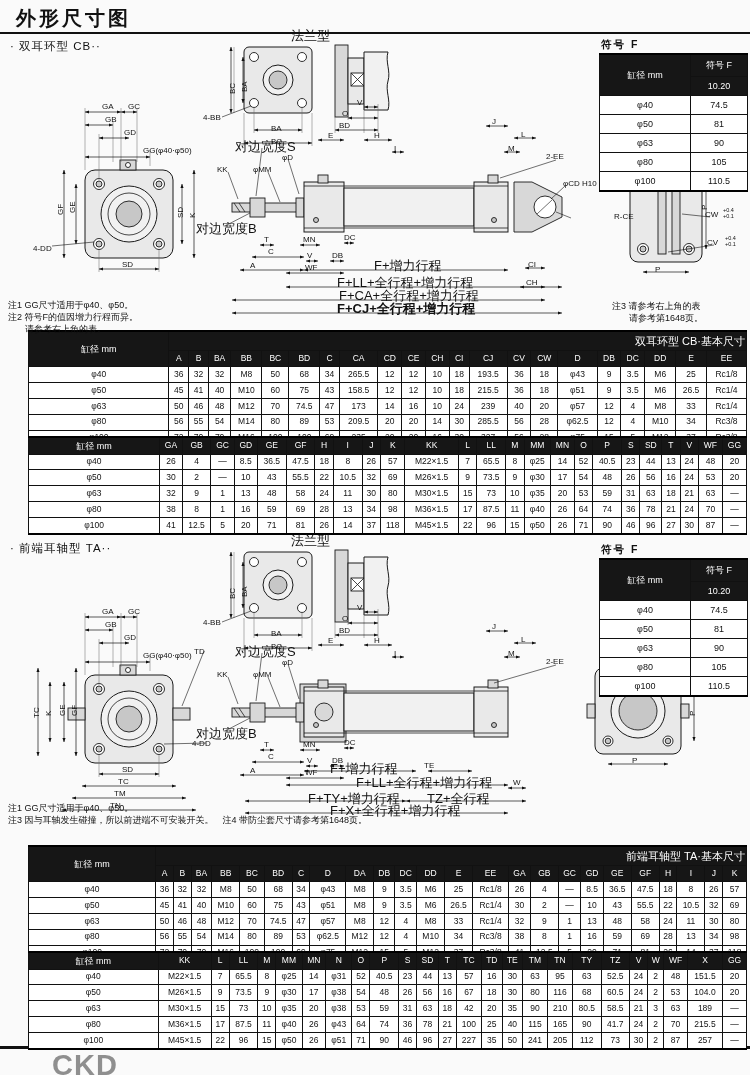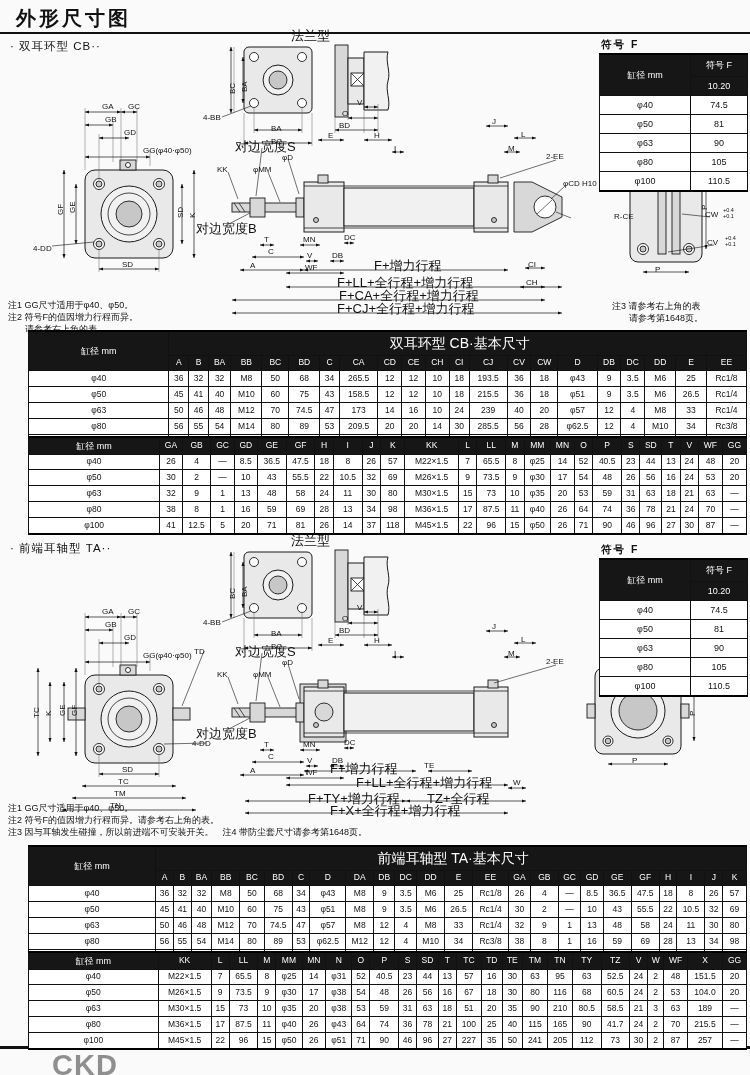--- a/index.html
+++ b/index.html
@@ -37,21 +37,21 @@
   .note .ind{padding-left:17px;}
   #note1{left:8px;top:299px;}
   #note3{left:612px;top:300px;}
   #note2{left:8px;top:802px;}
   
   table.dtab{position:absolute;left:28px;width:719px;border-collapse:collapse;background:#fff;
              border-top:2px solid #000;border-bottom:2px solid #000;z-index:4;}
   table.dtab th,table.dtab td{border:1px solid #111;font-size:8.5px;padding:1.5px 1px;text-align:center;
              white-space:nowrap;line-height:1.4;font-weight:normal;}
   table.dtab th{background:#161616;color:#fff;}
-  table.dtab th.titleh{text-align:center;padding-left:5px;font-size:14px;}
+  table.dtab th.titleh{text-align:right;padding-left:5px;font-size:11px;}
   table.dtab th.boreh{min-width:86px;font-size:9px;}
   table.dtab td.bore{min-width:86px;}
   #table1{top:330px;} #table2{top:436px;} #table3{top:845px;} #table4{top:951px;}
   
   .ftitle{position:absolute;font-size:10.5px;font-weight:bold;z-index:6;letter-spacing:2px;}
   #ftitle1{left:601px;top:38px;} #ftitle2{left:601px;top:543px;}
   table.ftab{position:absolute;left:599px;width:149px;border-collapse:collapse;background:#fff;
              border-top:2px solid #000;border-bottom:2px solid #000;z-index:6;}
   table.ftab th,table.ftab td{border:1px solid #111;font-size:9px;padding:4px 2px;text-align:center;font-weight:normal;}
   table.ftab th{background:#161616;color:#fff;}
@@ -318,21 +318,21 @@
       <span class="dl" style="left: 332px; top: 252px;">DB</span>
       <span class="dl" style="left: 307px; top: 252px;">V</span>
       <span class="dl" style="left: 268px; top: 248px;">C</span>
       <span class="dl" style="left: 250px; top: 262px;">A</span>
       <span class="dl" style="left: 305px; top: 264px;">WF</span>
       <span class="dl" style="left: 528px; top: 261px;">CI</span>
       <span class="dl" style="left: 526px; top: 279px;">CH</span>
       <span class="dl cn" style="left: 374px; top: 259px;">F+增力行程</span>
       <span class="dl cn" style="left: 337px; top: 276px;">F+LL+全行程+增力行程</span>
       <span class="dl cn" style="left: 339px; top: 289px;">F+CA+全行程+增力行程</span>
-      <span class="dl cn" style="left: 337px; top: 302px;">F+CJ+全行程+增力行程</span>
+      <span class="dl cn" style="left: 337px; top: 302px; font-weight: bold;">F+CJ+全行程+增力行程</span>
       <span class="dl r" style="left: 701px; top: 210px;">P</span>
       <span class="dl" style="left: 705px; top: 211px;">CW</span>
       <span class="dl tol" style="left: 723px; top: 208px;">+0.4</span>
       <span class="dl tol" style="left: 723px; top: 214px;">+0.1</span>
       <span class="dl" style="left: 707px; top: 239px;">CV</span>
       <span class="dl tol" style="left: 725px; top: 236px;">+0.4</span>
       <span class="dl tol" style="left: 725px; top: 242px;">+0.1</span>
       <span class="dl" style="left: 655px; top: 266px;">P</span>
     </div>
   <div class="ovl">
@@ -396,21 +396,20 @@
     <div>注1 GG尺寸适用于φ40、φ50。</div>
     <div>注2 符号F的值因增力行程而异。</div>
     <div class="ind">请参考右上角的表。</div>
   </div>
   <div id="note3" class="note">
     <div>注3 请参考右上角的表</div>
     <div class="ind">请参考第1648页。</div>
   </div>
   <div id="note2" class="note">
     <div>注1 GG尺寸适用于φ40、φ50。</div>
-    <div>注2 符号F的值因增力行程而异。请参考右上角的表。</div>
     <div>注3 因与耳轴发生碰撞，所以前进端不可安装开关。　注4 带防尘套尺寸请参考第1648页。</div>
   </div>
 
   <div id="ftitle1" class="ftitle">符号 F</div>
   <table id="ftab1" class="ftab">
       <thead>
         <tr>
           <th class="boreh" rowspan="2">缸径 mm</th>
           <th class="titleh" colspan="1">符号 F</th>
         </tr>
@@ -1060,21 +1059,21 @@
           <td>73</td>
           <td>10</td>
           <td>φ35</td>
           <td>20</td>
           <td>φ38</td>
           <td>53</td>
           <td>59</td>
           <td>31</td>
           <td>63</td>
           <td>18</td>
-          <td>51</td>
+          <td>42</td>
           <td>20</td>
           <td>35</td>
           <td>90</td>
           <td>210</td>
           <td>80.5</td>
           <td>58.5</td>
           <td>21</td>
           <td>3</td>
           <td>63</td>
           <td>189</td>

